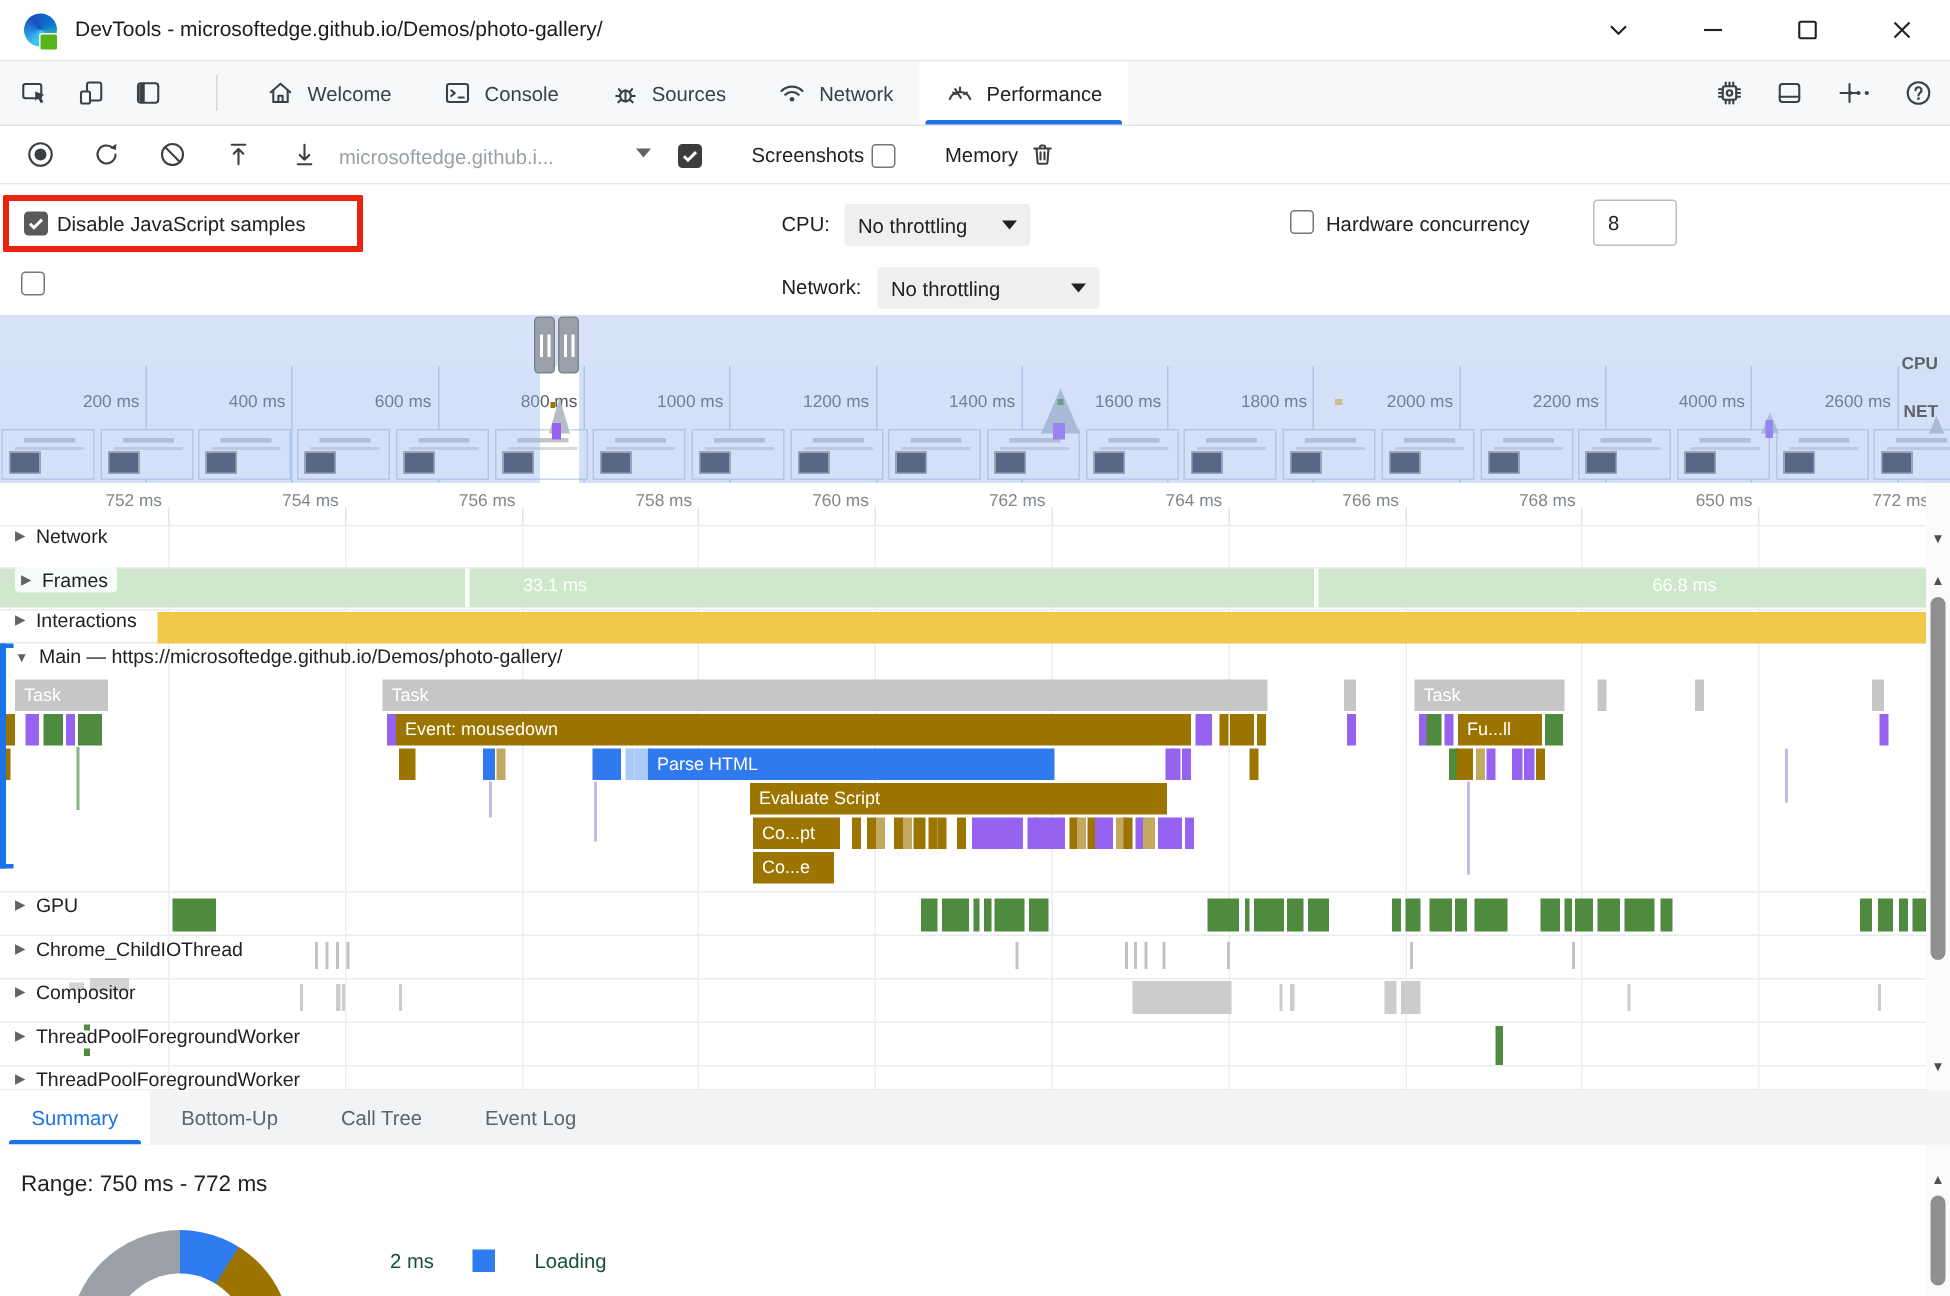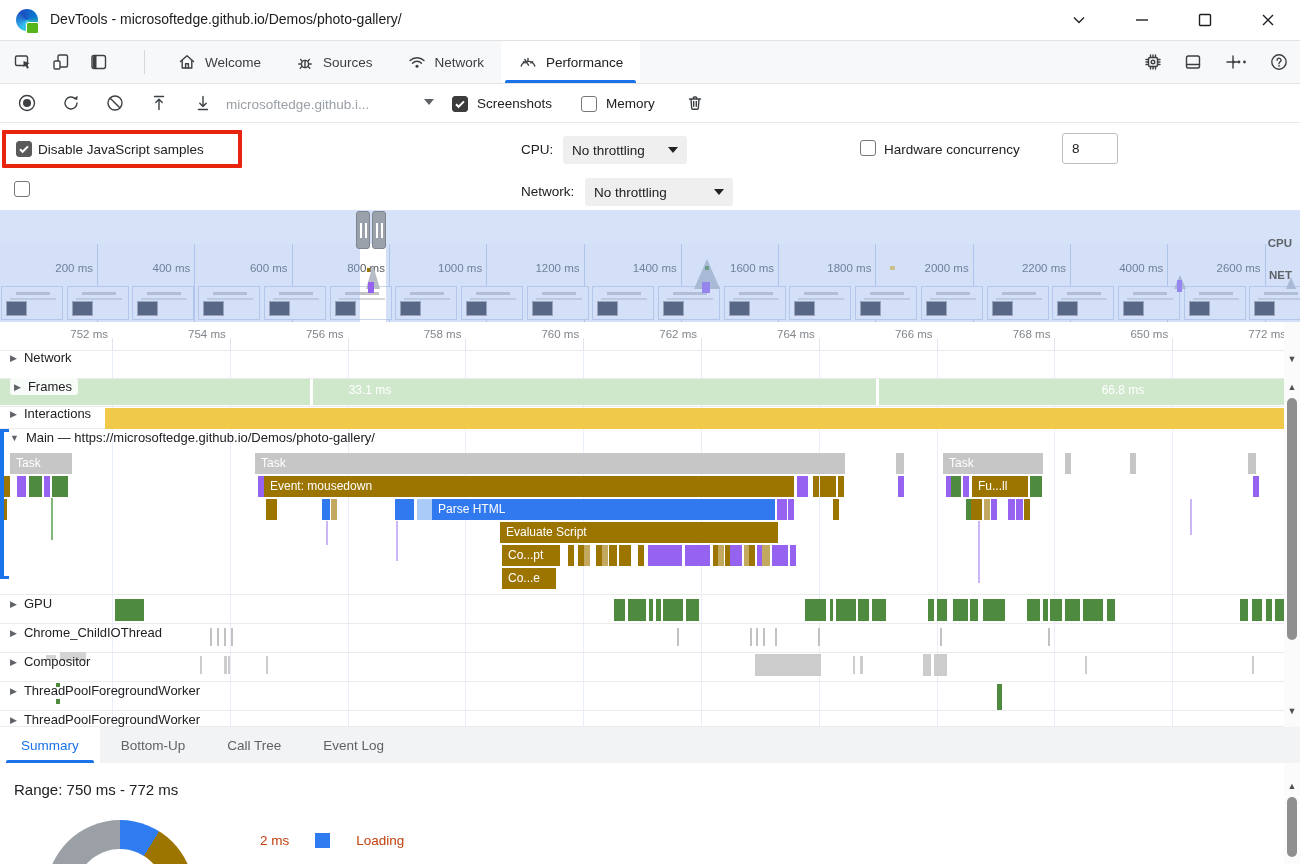--- a/index.html
+++ b/index.html
@@ -22,21 +22,21 @@
   .main-tab.active::after{content:"";position:absolute;left:4px;right:4px;bottom:0;height:3px;background:#1a73e8;border-radius:2px 2px 0 0;}
   .right-icons{right:52px;top:0;height:42px;display:flex;align-items:center;gap:10px;}
   .far-right-icons{right:6px;top:0;height:42px;display:flex;align-items:center;gap:10px;}
   
   .ptoolbar{left:0;top:84px;width:1300px;height:38px;background:#fff;border-bottom:1px solid #e8e8e8;}
   .pt-btn{top:4px;width:30px;height:30px;display:flex;align-items:center;justify-content:center;border-radius:4px;}
   .url-select{left:226px;top:8px;width:185px;height:24px;font-size:13.5px;color:#9aa0a6;display:flex;align-items:center;}
   .dd-arrow{width:0;height:0;border-left:5px solid transparent;border-right:5px solid transparent;border-top:6px solid #5f6368;}
   .chk{width:16px;height:16px;border:1.6px solid #777;border-radius:3px;background:#fff;box-sizing:border-box;}
   .chk.checked{background:#3c3c3c;border-color:#3c3c3c;display:flex;align-items:center;justify-content:center;}
-  .chk-label{font-size:13.5px;color:#202124;}
+  .chk-label{font-size:13.5px;color:#202124;margin-left:24px;}
   .red-box{border:4px solid #e8240f;box-sizing:border-box;border-radius:1px;}
   .gear-box{left:1248px;top:86px;width:44px;height:36px;background:#e3e3e3;display:flex;align-items:center;justify-content:center;}
   
   .settings{left:0;top:123px;width:1300px;height:87px;background:#fff;border-bottom:1px solid #d8d8d8;}
   .set-label{font-size:13.5px;color:#202124;white-space:nowrap;}
   .select{background:#efefef;border-radius:3px;height:28px;display:flex;align-items:center;font-size:13.5px;color:#202124;padding:0 9px;justify-content:space-between;box-sizing:border-box;}
   .hw-input{border:1px solid #bdbdbd;border-radius:3px;background:#fff;font-size:13.5px;color:#202124;display:flex;align-items:center;padding-left:9px;box-sizing:border-box;}
   
   .overview{left:0;top:210px;width:1300px;height:112px;background:#fff;border-bottom:1px solid #becde8;overflow:hidden;}
   .ov-ruler{left:0;top:0;width:1300px;height:34px;background:#d6e2f7;}
@@ -70,21 +70,21 @@
   .sb-arrow{left:3px;width:10px;text-align:center;font-size:9px;color:#505050;line-height:10px;}
   
   .btabs{left:0;top:727px;width:1300px;height:36px;background:#f1f3f4;border-bottom:1px solid #e3e3e3;display:flex;align-items:stretch;}
   .btab{display:flex;align-items:center;padding:0 21px;font-size:13.5px;color:#5f6368;position:relative;white-space:nowrap;}
   .btab.active{background:#fff;color:#1a73e8;}
   .btab.active::after{content:"";position:absolute;left:6px;right:6px;bottom:0;height:3px;background:#1a73e8;border-radius:2px 2px 0 0;}
   .summary{left:0;top:763px;width:1300px;height:101px;background:#fff;overflow:hidden;}
   .range-text{left:14px;top:18px;font-size:15px;color:#202124;}
   .donut{border-radius:50%;}
   .donut-hole{border-radius:50%;background:#fff;}
-  .legend{top:70px;display:flex;align-items:center;gap:26px;font-size:13.5px;color:#c2410c;}
+  .legend{top:70px;display:flex;align-items:center;gap:26px;font-size:13.5px;color:#14532d;}
   .legend .swatch{width:15px;height:15px;background:#2e7cf0;}
   svg{display:block;}
 </style>
 </head>
 <body>
 
 <div class="app">
 
   <div class="abs titlebar">
     <div class="abs edge-logo"></div>
@@ -137,20 +137,29 @@
     <div class="abs tabs-row" id="main-tabs">
         <div class="main-tab">
           <span>
             <svg width="20" height="20" viewBox="0 0 20 20" fill="none" stroke="#3c4043" stroke-width="1.4" stroke-linecap="round" stroke-linejoin="round">
               <path d="M3.5 9.5L10 3.8l6.5 5.7"></path>
               <path d="M5.2 8.4V16h9.6V8.4"></path>
               <path d="M8.6 16v-4.2h2.8V16"></path>
             </svg>
           </span>
           <span>Welcome</span>
+        </div>
+        <div class="main-tab">
+          <span>
+            <svg width="20" height="20" viewBox="0 0 20 20" fill="none" stroke="#3c4043" stroke-width="1.4" stroke-linecap="round" stroke-linejoin="round">
+              <rect x="3" y="4" width="14" height="12" rx="1.5"></rect>
+              <path d="M5.8 8.2l2.4 1.9-2.4 1.9M10.8 13h3.4"></path>
+            </svg>
+          </span>
+          <span>Console</span>
         </div>
         <div class="main-tab">
           <span>
             <svg width="20" height="20" viewBox="0 0 20 20" fill="none" stroke="#3c4043" stroke-width="1.4" stroke-linecap="round" stroke-linejoin="round">
               <circle cx="10" cy="12" r="3.6"></circle>
               <path d="M10 8.4v7.2M7.2 9.4L5.6 7.4M12.8 9.4l1.6-2M6.4 12H3.8M16.2 12h-2.6M7 14.6l-1.8 1.6M13 14.6l1.8 1.6"></path>
             </svg>
           </span>
           <span>Sources</span>
         </div>
@@ -576,21 +585,21 @@
         <div class="flame-seg" style="left: 1030px; top: 154px; width: 12px; height: 21px; background: rgb(78, 139, 62);"></div>
         <div class="flame-seg" style="left: 1253px; top: 154px; width: 2px; height: 21px; background: rgb(150, 99, 240);"></div>
         <div class="flame-seg" style="left: 0px; top: 177px; width: 7px; height: 21px; background: rgb(156, 116, 0);"></div>
         <div class="flame-seg" style="left: 266px; top: 177px; width: 11px; height: 21px; background: rgb(156, 116, 0);"></div>
         <div class="flame-seg" style="left: 322px; top: 177px; width: 8px; height: 21px; background: rgb(48, 121, 239);"></div>
         <div class="flame-seg" style="left: 331px; top: 177px; width: 5px; height: 21px; background: rgb(194, 169, 95);"></div>
         <div class="flame-seg" style="left: 395px; top: 177px; width: 19px; height: 21px; background: rgb(48, 121, 239);"></div>
         <div class="flame-seg" style="left: 417px; top: 177px; width: 4px; height: 21px; background: rgb(170, 203, 247);"></div>
         <div class="flame-seg" style="left: 423px; top: 177px; width: 3px; height: 21px; background: rgb(170, 203, 247);"></div>
         <div class="flame-seg" style="left: 428px; top: 177px; width: 2px; height: 21px; background: rgb(170, 203, 247);"></div>
-        <div class="flame-seg" style="left: 432px; top: 177px; width: 343px; height: 21px; background: rgb(48, 121, 239);">Parse HTML</div>
+        <div class="flame-seg" style="left: 432px; top: 177px; width: 271px; height: 21px; background: rgb(48, 121, 239);">Parse HTML</div>
         <div class="flame-seg" style="left: 777px; top: 177px; width: 2px; height: 21px; background: rgb(150, 99, 240);"></div>
         <div class="flame-seg" style="left: 781px; top: 177px; width: 5px; height: 21px; background: rgb(150, 99, 240);"></div>
         <div class="flame-seg" style="left: 788px; top: 177px; width: 3px; height: 21px; background: rgb(150, 99, 240);"></div>
         <div class="flame-seg" style="left: 833px; top: 177px; width: 3px; height: 21px; background: rgb(156, 116, 0);"></div>
         <div class="flame-seg" style="left: 966px; top: 177px; width: 2px; height: 21px; background: rgb(78, 139, 62);"></div>
         <div class="flame-seg" style="left: 971px; top: 177px; width: 11px; height: 21px; background: rgb(156, 116, 0);"></div>
         <div class="flame-seg" style="left: 984px; top: 177px; width: 5px; height: 21px; background: rgb(194, 169, 95);"></div>
         <div class="flame-seg" style="left: 991px; top: 177px; width: 3px; height: 21px; background: rgb(150, 99, 240);"></div>
         <div class="flame-seg" style="left: 1008px; top: 177px; width: 7px; height: 21px; background: rgb(150, 99, 240);"></div>
         <div class="flame-seg" style="left: 1016px; top: 177px; width: 7px; height: 21px; background: rgb(150, 99, 240);"></div>

